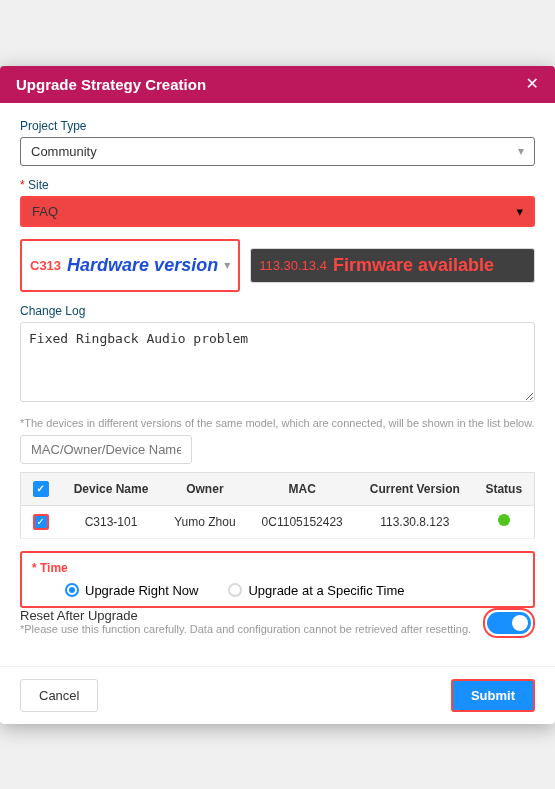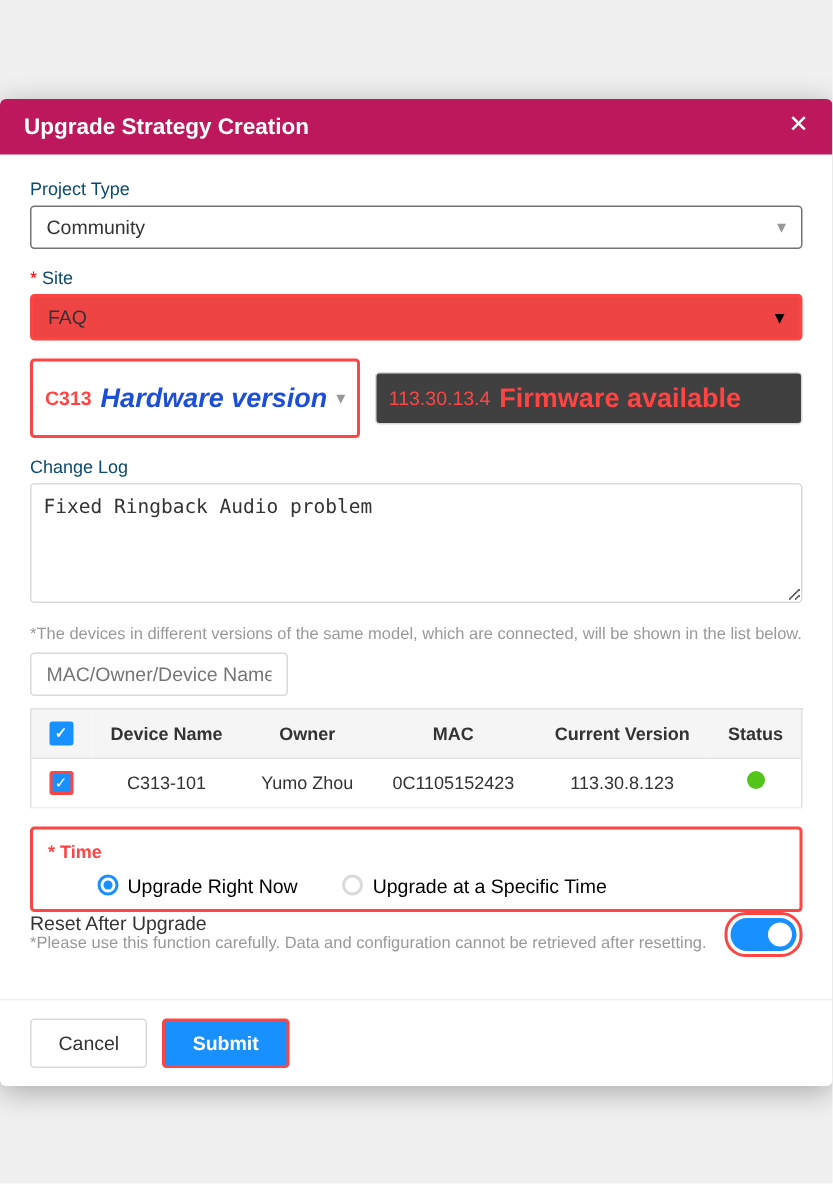--- a/index.html
+++ b/index.html
@@ -301,21 +301,21 @@
       right: 3px;
       top: 3px;
       width: 16px;
       height: 16px;
       background: #fff;
       border-radius: 50%;
     }
     .modal-footer {
       padding: 12px 20px;
       display: flex;
-      justify-content: flex-start;
+      justify-content: space-between;
       gap: 10px;
       border-top: 1px solid #f0f0f0;
     }
     .btn-cancel {
       padding: 7px 18px;
       border: 1px solid #d9d9d9;
       background: #fff;
       border-radius: 3px;
       cursor: pointer;
       font-size: 13px;

